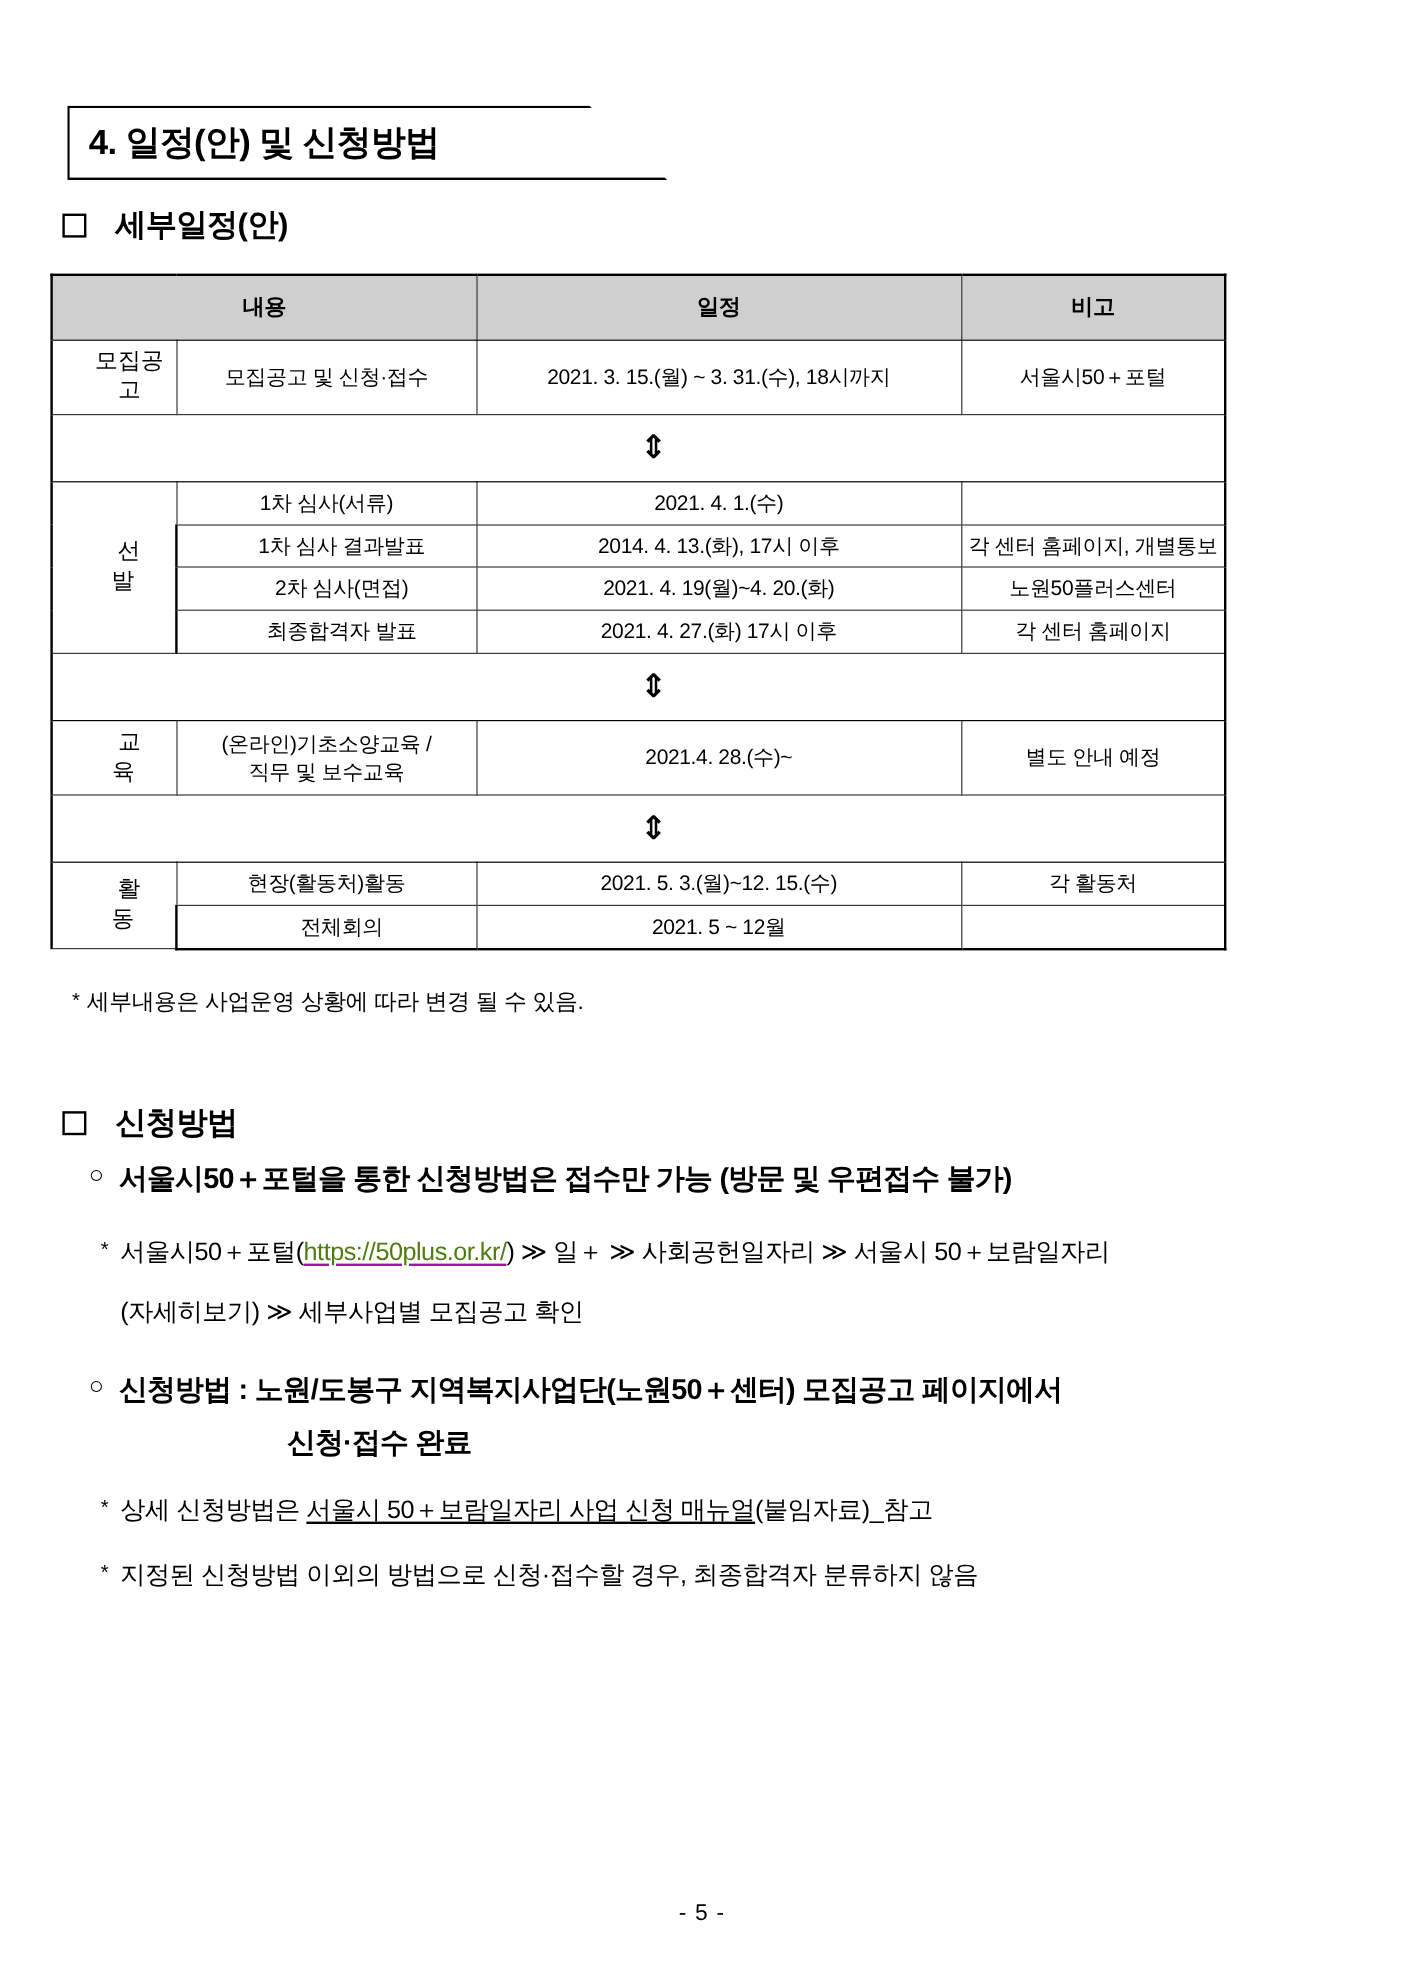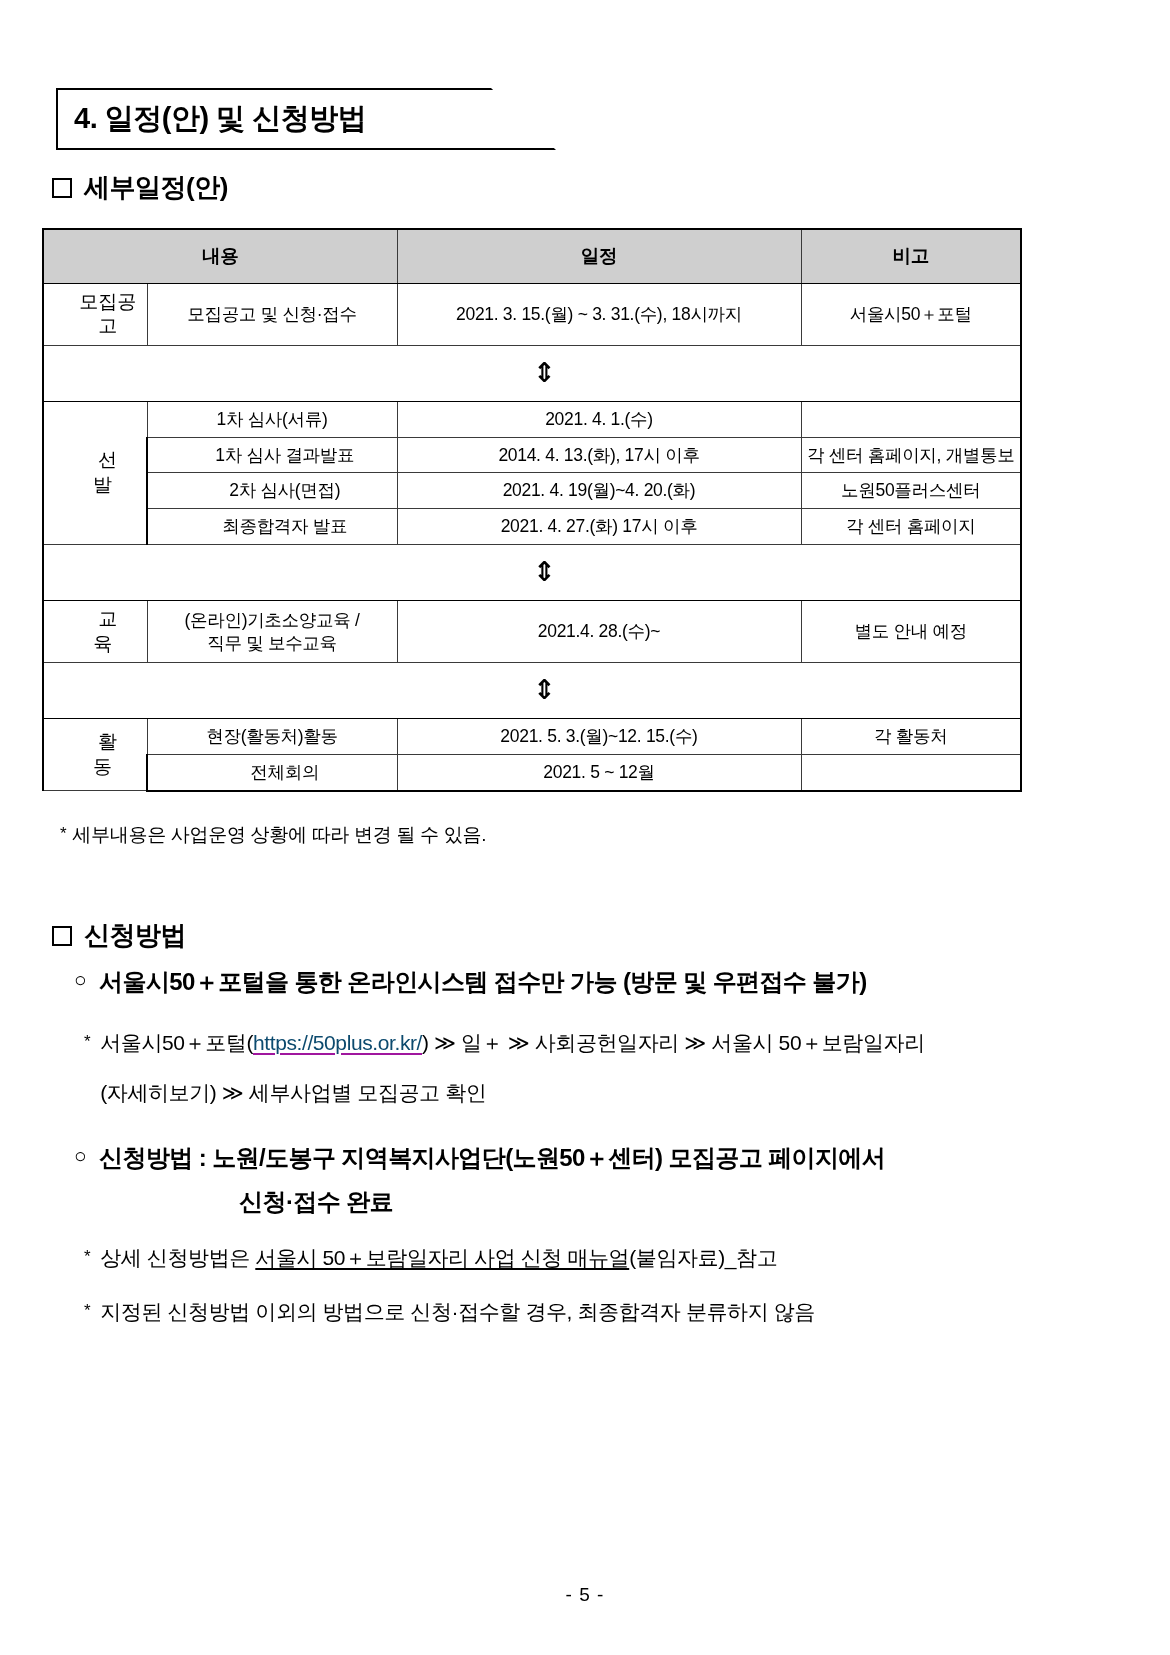--- a/index.html
+++ b/index.html
@@ -55,21 +55,21 @@
     font-weight: 700;
     letter-spacing: -0.5px;
     white-space: nowrap;
   }
 
   
   .sub-head {
     position: absolute;
     display: flex;
     align-items: center;
-    gap: 12px;
+    gap: 24px;
     font-size: 26px;
     font-weight: 700;
     letter-spacing: -0.5px;
     white-space: nowrap;
   }
   .sub-head .box-glyph {
     display: inline-block;
     width: 20px;
     height: 20px;
     border: 2.2px solid #000;
@@ -187,21 +187,21 @@
   #note-portal  { left: 84px; top: 993px; }
   #note-portal .line2 { margin-top: 22px; }
   #note-manual  { left: 84px; top: 1208px; }
   #note-rule    { left: 84px; top: 1262px; }
 
   .link-url {
     text-decoration: underline;
     text-decoration-color: #a0179e;
     text-underline-offset: 3px;
     text-decoration-thickness: 2px;
-    color: #0c4a6e;
+    color: #4d7c0f;
   }
   .u-plain {
     text-decoration: underline;
     text-underline-offset: 3px;
     text-decoration-thickness: 1.5px;
   }
 
   
   .page-number {
     position: absolute;
@@ -320,21 +320,21 @@
     <span class="star">*</span><span>세부내용은 사업운영 상황에 따라 변경 될 수 있음.</span>
   </div>
 
   <div class="sub-head" id="subhead-apply">
     <span class="box-glyph"></span>
     <span>신청방법</span>
   </div>
 
   <div class="bullet-o" id="bullet-online">
     <span class="o-glyph">○</span>
-    <span>서울시50＋포털을 통한 온라인시스템 접수만 가능 (방문 및 우편접수 불가)</span>
+    <span>서울시50＋포털을 통한 신청방법은 접수만 가능 (방문 및 우편접수 불가)</span>
   </div>
 
   <div class="note-star" id="note-portal">
     <span class="star">*</span>
     <span class="lines">
       <span class="line1"><span>서울시50＋포털(</span><a class="link-url" href="#">https://50plus.or.kr/</a><span>) ≫ 일＋ ≫ 사회공헌일자리 ≫ 서울시 50＋보람일자리</span></span>
       <span class="line2" style="display:block;">(자세히보기) ≫ 세부사업별 모집공고 확인</span>
     </span>
   </div>
 

